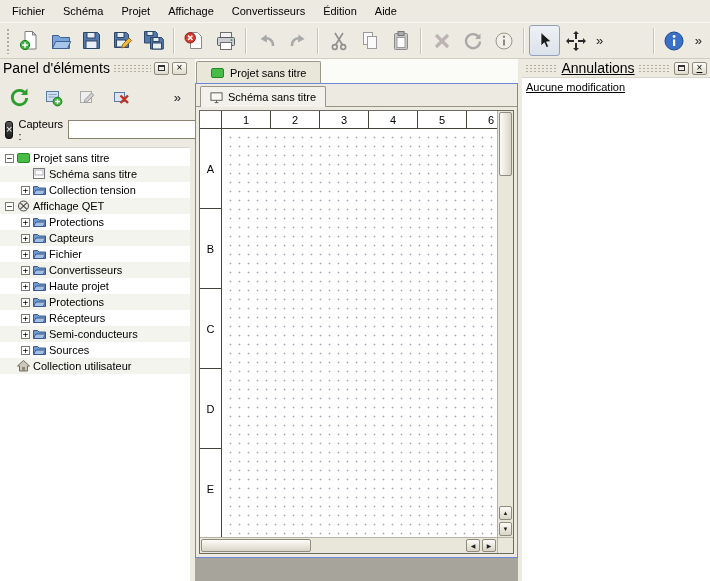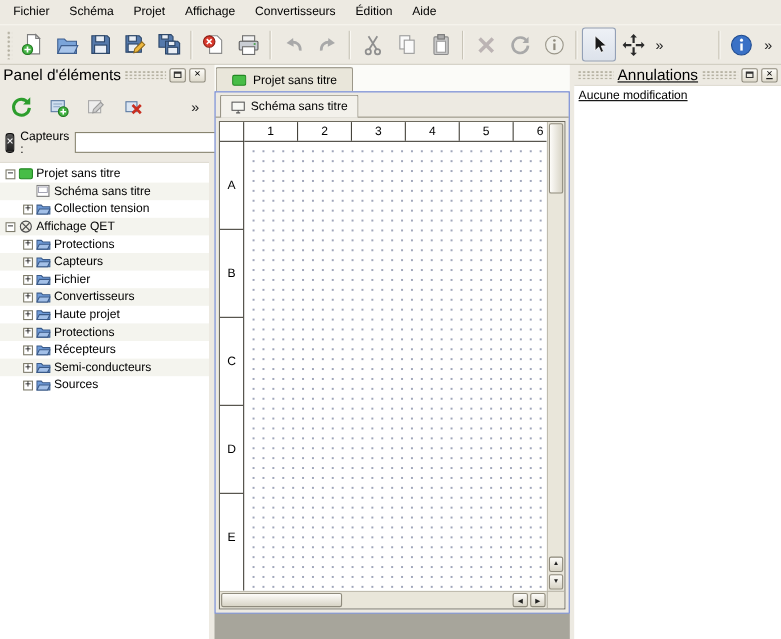--- a/index.html
+++ b/index.html
@@ -429,20 +429,30 @@
           <span class="expander">+</span>
           <span class="ticon">
             <svg width="13" height="12" viewBox="0 0 13 12">
                 <path d="M0.5 2.5h4L6 4h6.5v6.5H.5z" fill="#6f9bd8" stroke="#3a5a88"></path>
                 <path d="M0.5 10.5L2.8 6h9.7l-2.3 4.5z" fill="#a3c0e8" stroke="#3a5a88"></path>
               </svg>
           </span>
           <span class="tlabel">Sources</span>
         </div>
 
+        <div class="tree-row">
+          <span class="exp-spacer"></span>
+          <span class="ticon">
+            <svg width="13" height="12" viewBox="0 0 13 12">
+                <path d="M6.5 0.5L0.5 6h2v5h8V6h2z" fill="#cdc9bb" stroke="#6e6a5d"></path>
+                <rect x="5" y="7" width="3" height="4" fill="#8c887a"></rect>
+              </svg>
+          </span>
+          <span class="tlabel">Collection utilisateur</span>
+        </div>
       </div>
     </div>
 
     <div class="splitter-a"></div>
 
     <div class="center">
       <div class="project-tabbar">
         <span class="project-tab">
           <span class="ticon">
             <svg width="13" height="12" viewBox="0 0 13 12">

